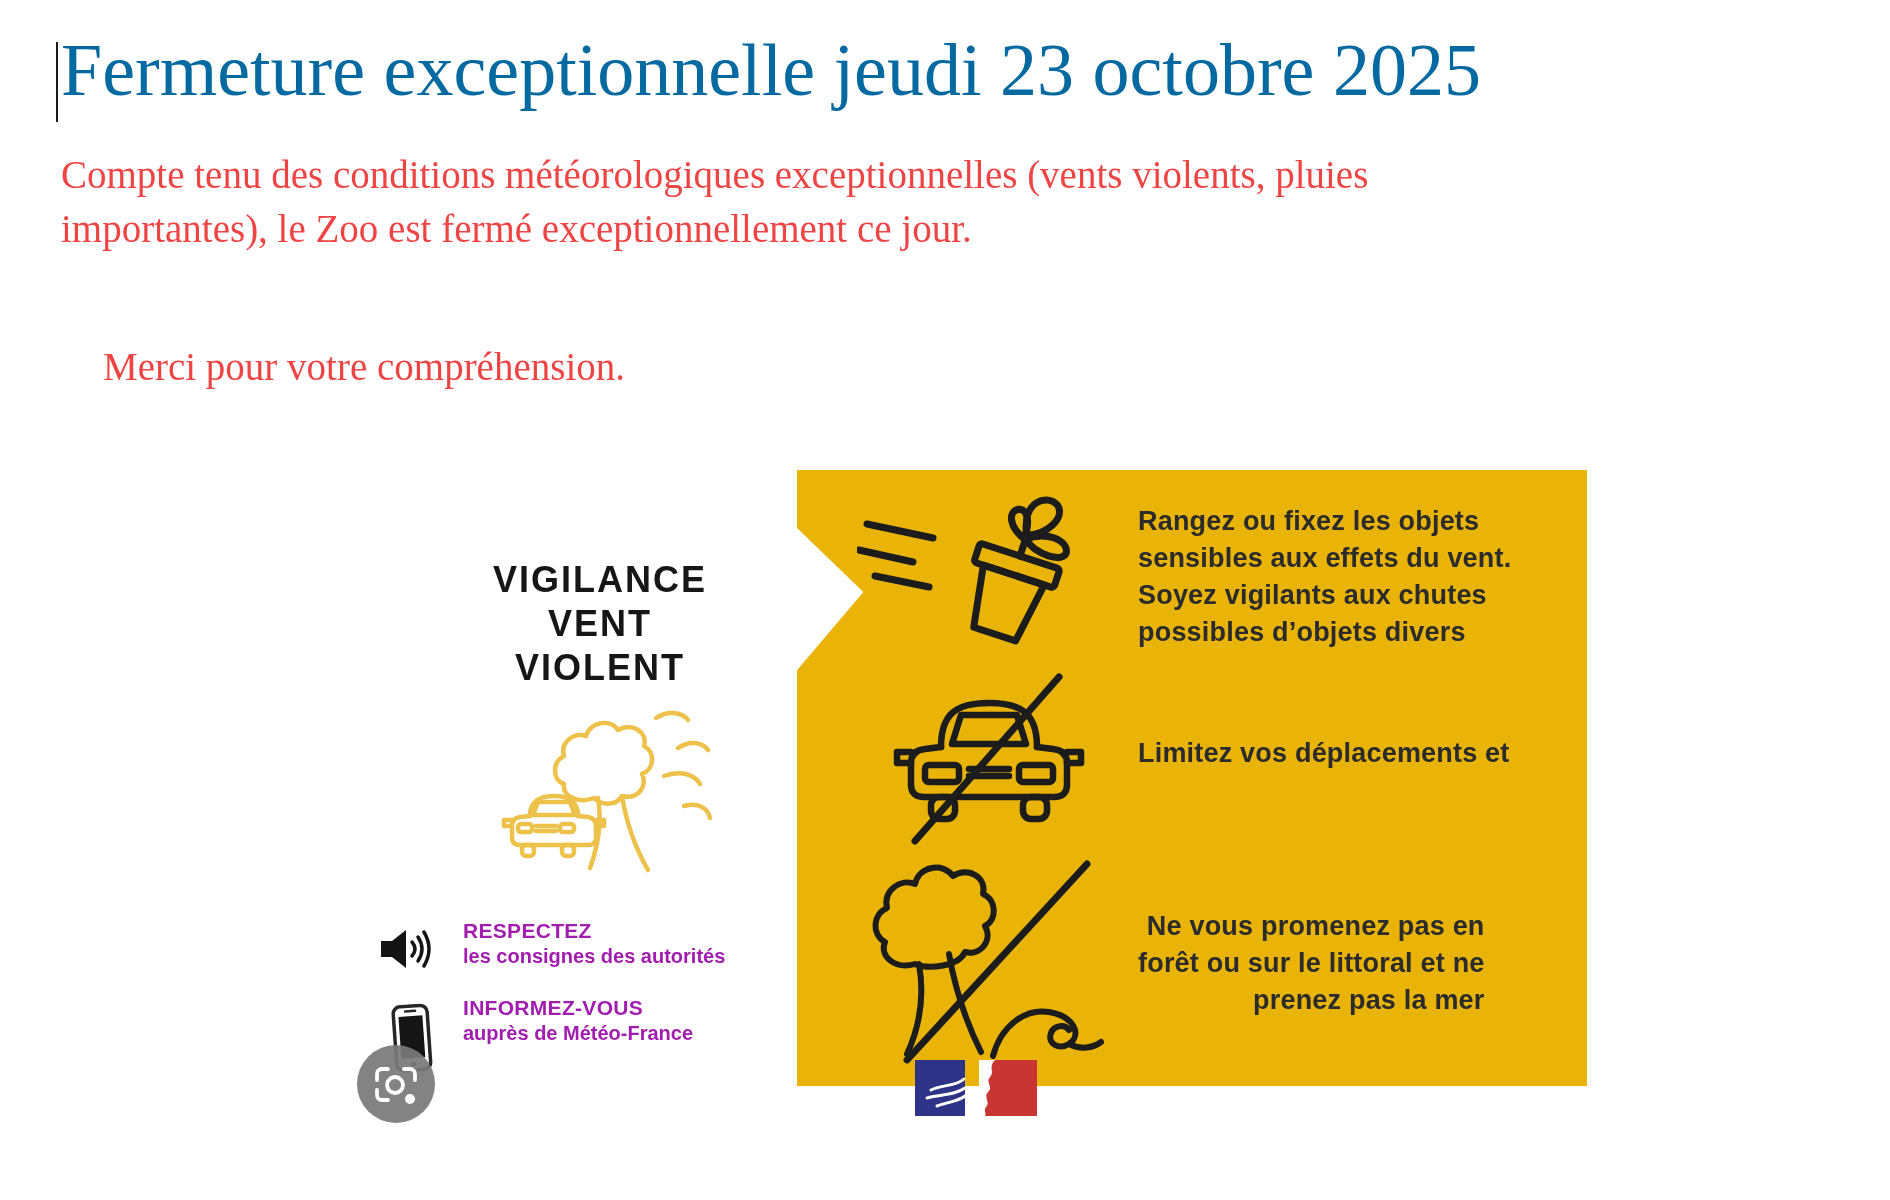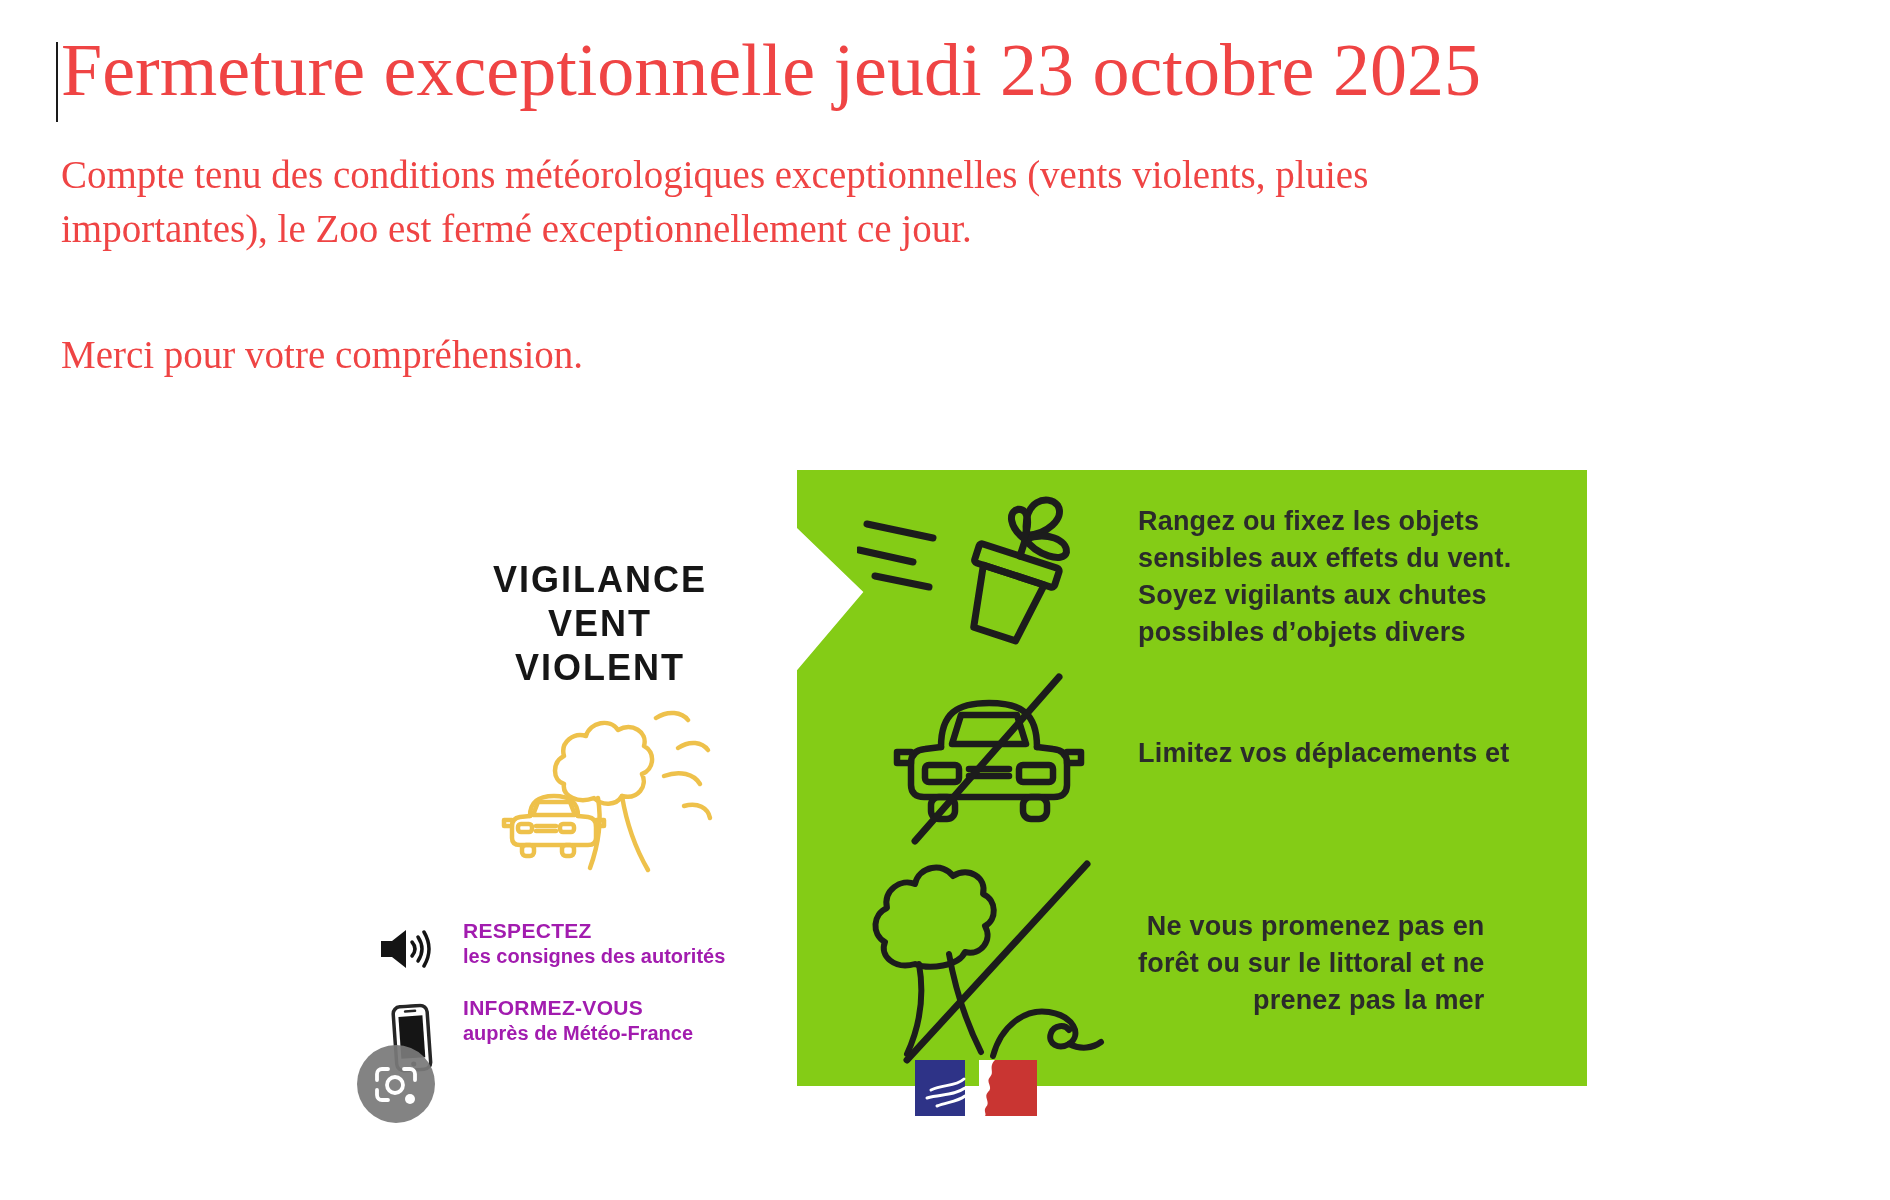--- a/index.html
+++ b/index.html
@@ -1,41 +1,41 @@
 <!DOCTYPE html>
 <html><head>
 <meta charset="utf-8">
 <style>
   html,body{margin:0;padding:0;background:#ffffff;}
   .page{position:relative;width:1890px;height:1200px;background:#fff;overflow:hidden;
         font-family:"Liberation Serif", serif;color:#111;}
   .cursor{position:absolute;left:56px;top:42px;width:2px;height:80px;background:#1a1a1a;}
   h1.title{position:absolute;left:61px;top:28px;margin:0;font-weight:400;
-           font-size:74px;line-height:1.15;color:#ef4444;white-space:nowrap;}
+           font-size:74px;line-height:1.15;color:#0369a1;white-space:nowrap;}
   .para{position:absolute;left:61px;margin:0;font-size:39px;line-height:54px;color:#ef4444;}
   .p1{top:148px;width:1430px;}
-  .p2{top:328px;width:1430px;}
+  .p2{top:340px;width:1430px;margin-left:42px;}
 
   
   .infographic{position:absolute;left:295px;top:390px;width:1300px;height:760px;}
   .vig-title{position:absolute;left:125px;top:168px;width:360px;text-align:center;
              font-family:"Liberation Sans", sans-serif;font-weight:700;
              font-size:36px;line-height:44px;letter-spacing:2px;color:#161616;}
   .illus{position:absolute;left:203px;top:320px;}
   .speaker{position:absolute;left:86px;top:537px;}
   .label-block{position:absolute;left:168px;font-family:"Liberation Sans", sans-serif;color:#a21caf;}
   .label-block .lb-title{font-weight:700;font-size:21px;line-height:26px;letter-spacing:.3px;}
   .label-block .lb-sub{font-weight:700;font-size:20px;line-height:25px;}
   .respectez{top:528px;}
   .informez{top:605px;}
   .phone{position:absolute;left:97px;top:614px;transform:rotate(-4deg);}
   .lens-btn{position:absolute;left:62px;top:655px;width:78px;height:78px;border-radius:50%;
             background:rgba(122,122,122,.93);display:flex;align-items:center;justify-content:center;z-index:5;}
 
-  .panel{position:absolute;left:502px;top:80px;width:790px;height:616px;background:#84cc16;z-index:1;
+  .panel{position:absolute;left:502px;top:80px;width:790px;height:616px;background:#eab308;z-index:1;
          clip-path:polygon(0% 0%,100% 0%,100% 100%,0% 100%,0% 32.5%,8.4% 19.8%,0% 9.4%);}
   .tip{position:absolute;left:341px;font-family:"Liberation Sans", sans-serif;
        font-weight:700;font-size:27px;line-height:37px;color:#2b2b2b;letter-spacing:.2px;}
   .tip1{top:33px;} .tip2{top:265px;} .tip3{top:438px;text-align:right;}
   .picto{position:absolute;}
   .picto1{left:60px;top:16px;} .picto2{left:92px;top:203px;} .picto3{left:56px;top:388px;}
   .flag{position:absolute;left:620px;top:670px;z-index:3;}
 </style>
 </head>
 <body>

